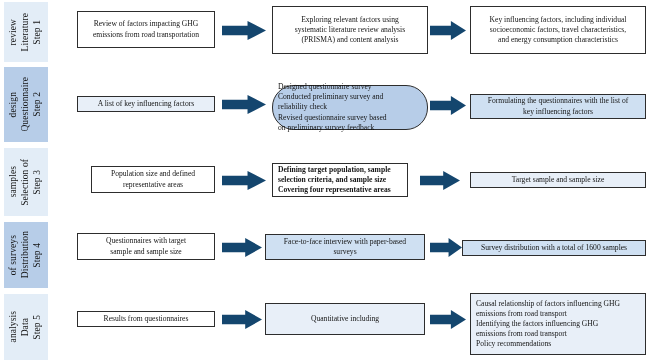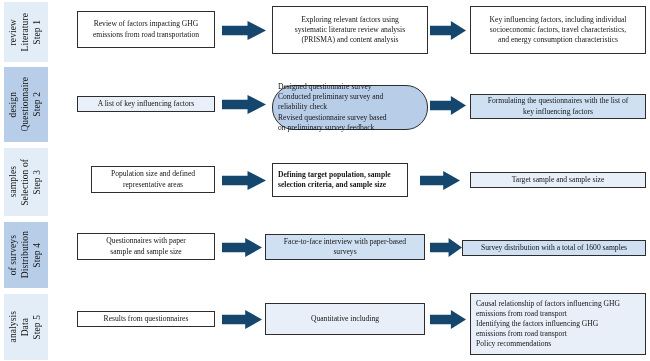--- a/index.html
+++ b/index.html
@@ -161,20 +161,21 @@
     <div class="box fill-white align-center" style="left: 91px; top: 166px; width: 124px; height: 27px;">
       <div class="lines">
         <div>Population size and defined</div>
         <div>representative areas</div>
       </div>
     </div>
     <div class="box fill-white align-left" style="left: 272px; top: 163px; width: 136px; height: 34px; font-weight: bold;">
       <div class="lines">
         <div>Defining target population, sample</div>
         <div>selection criteria, and sample size</div>
+        <div>Covering four representative areas</div>
       </div>
     </div>
     <div class="box fill-pale align-center" style="left: 470px; top: 172px; width: 176px; height: 16px;">
       <div class="lines">
         <div>Target sample and sample size</div>
       </div>
     </div>
     <div class="arrow" style="left: 222px; top: 171px;">
       <svg width="44" height="19" viewBox="0 0 44 19">
         <polygon points="0.00,4.75 25.52,4.75 25.52,0.00 44.00,9.50 25.52,19.00 25.52,14.25 0.00,14.25" fill="#14466e"></polygon>
@@ -185,21 +186,21 @@
         <polygon points="0.00,4.75 23.20,4.75 23.20,0.00 40.00,9.50 23.20,19.00 23.20,14.25 0.00,14.25" fill="#14466e"></polygon>
       </svg>
     </div>
     <div class="step-label shade-dark" style="top: 222px; height: 66px;">
       <div class="vtext small-gap">Step 4</div>
       <div class="vtext small-gap">Distribution</div>
       <div class="vtext small-gap">of surveys</div>
     </div>
     <div class="box fill-white align-center" style="left: 77px; top: 233px; width: 138px; height: 27px;">
       <div class="lines">
-        <div>Questionnaires with paper</div>
+        <div>Questionnaires with target</div>
         <div>sample and sample size</div>
       </div>
     </div>
     <div class="box fill-lightblue align-center" style="left: 265px; top: 234px; width: 160px; height: 26px;">
       <div class="lines">
         <div>Face-to-face interview with paper-based</div>
         <div>surveys</div>
       </div>
     </div>
     <div class="box fill-lightblue align-center" style="left: 462px; top: 240px; width: 184px; height: 16px;">

